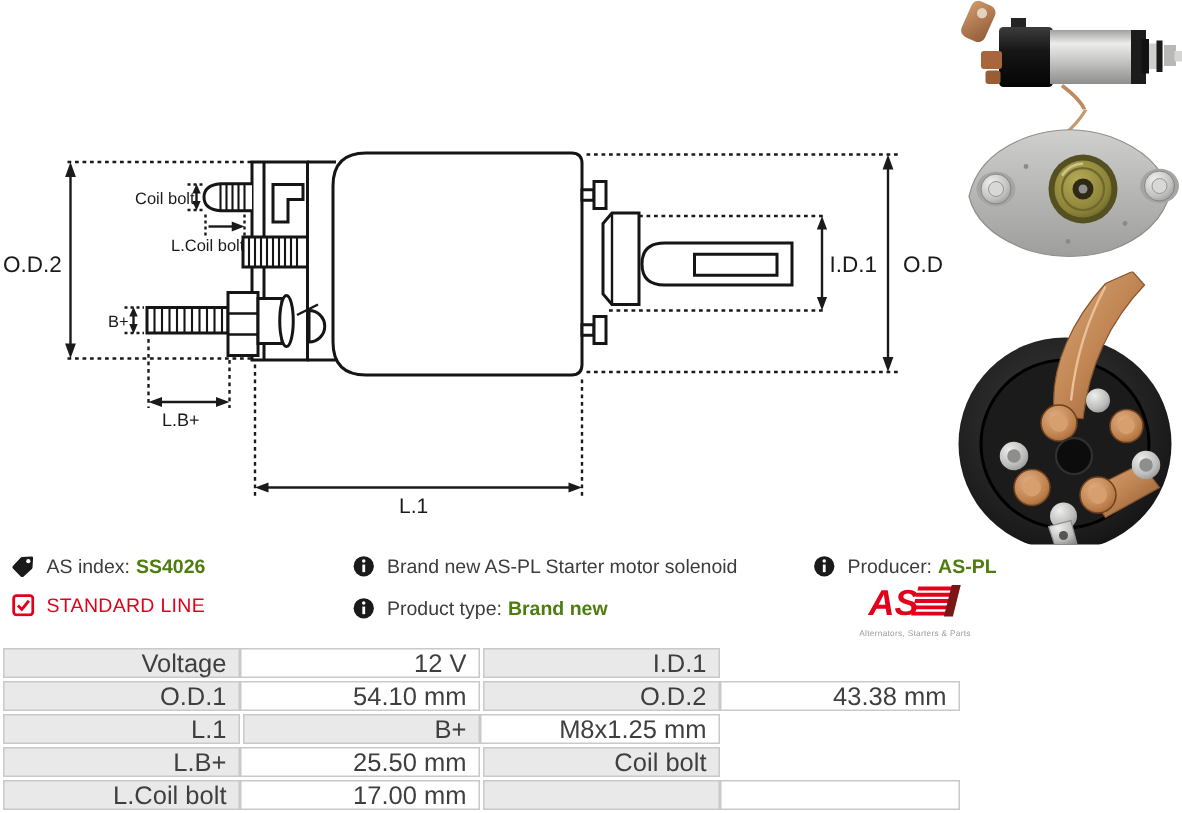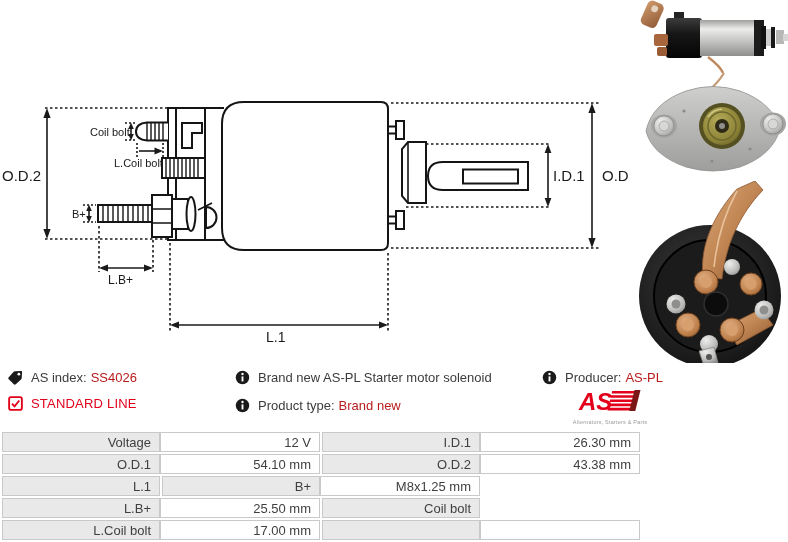--- a/index.html
+++ b/index.html
@@ -4,29 +4,29 @@
 <style>
   html,body{margin:0;padding:0;background:#fff;}
   .page{position:relative;width:788px;height:542px;background:#ffffff;
         font-family:"Liberation Sans",sans-serif;overflow:hidden;}
   svg text{font-family:"Liberation Sans",sans-serif;}
   .abs{position:absolute;}
   
   .info-item{position:absolute;display:flex;align-items:center;gap:8px;
              font-size:13px;color:#3c3c3c;white-space:nowrap;}
   .info-item .ic{width:15px;height:15px;flex:0 0 15px;display:block;}
-  .b{font-weight:normal;color:#b91c1c;margin-left:4px;}
+  .b{font-weight:bold;color:#4d7c0f;margin-left:4px;}
   .red{color:#e2001a;font-weight:normal;letter-spacing:.2px;}
   
   .logo-box{position:absolute;left:566px;top:388px;width:88px;text-align:center;}
   .logo-tagline{font-size:5.5px;color:#9a9a9a;margin-top:1px;letter-spacing:.2px;}
   
   .spec-table{position:absolute;left:2px;top:432px;}
   .srow{display:flex;margin-bottom:2px;}
-  .cell{height:20px;line-height:19px;font-size:13px;text-align:right;
+  .cell{height:20px;line-height:19px;font-size:17px;text-align:right;
         padding-right:8px;border:1px solid #c9c9c9;color:#3f3f3f;
         box-sizing:border-box;background:#fff;}
   .lab{width:158px;background:#e9e9e9;}
   .val{width:160px;margin-left:0;}
   .lab2{margin-left:2px;}
 </style>
 </head>
 <body>
 
 <div class="page">
@@ -313,21 +313,20 @@
       <text x="2" y="22" font-size="24" font-weight="bold" font-style="italic" fill="#e2001a">AS</text>
     </svg>
     <div class="logo-tagline">Alternators, Starters &amp; Parts</div>
   </div>
 
   <div class="spec-table">
     <div class="srow">
       <div class="cell lab">Voltage</div>
       <div class="cell val">12 V</div>
       <div class="cell lab lab2">I.D.1</div>
-      <div class="cell val">26.30 mm</div>
     </div>
     <div class="srow">
       <div class="cell lab">O.D.1</div>
       <div class="cell val">54.10 mm</div>
       <div class="cell lab lab2">O.D.2</div>
       <div class="cell val">43.38 mm</div>
     </div>
     <div class="srow">
       <div class="cell lab">L.1</div>
       <div class="cell lab lab2">B+</div>

